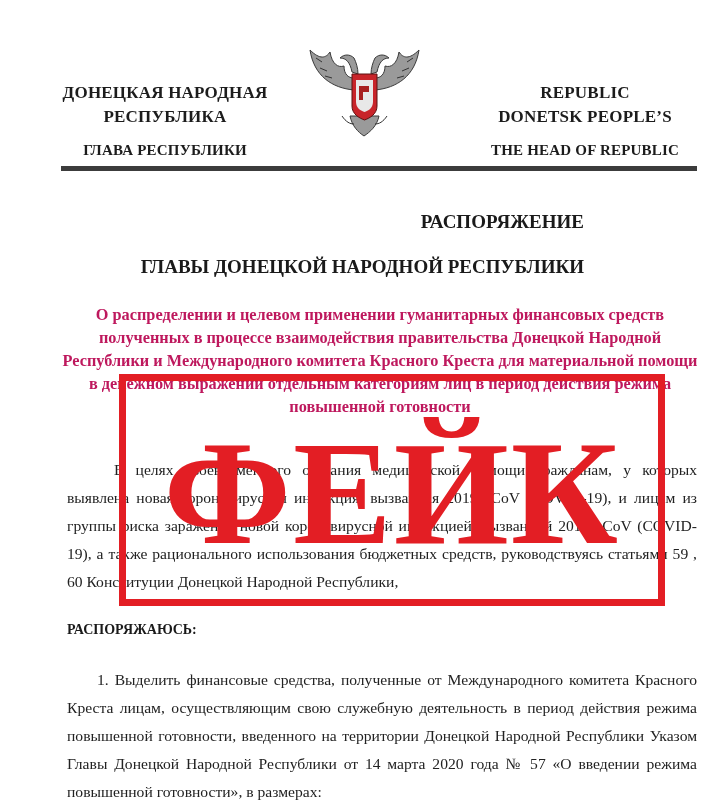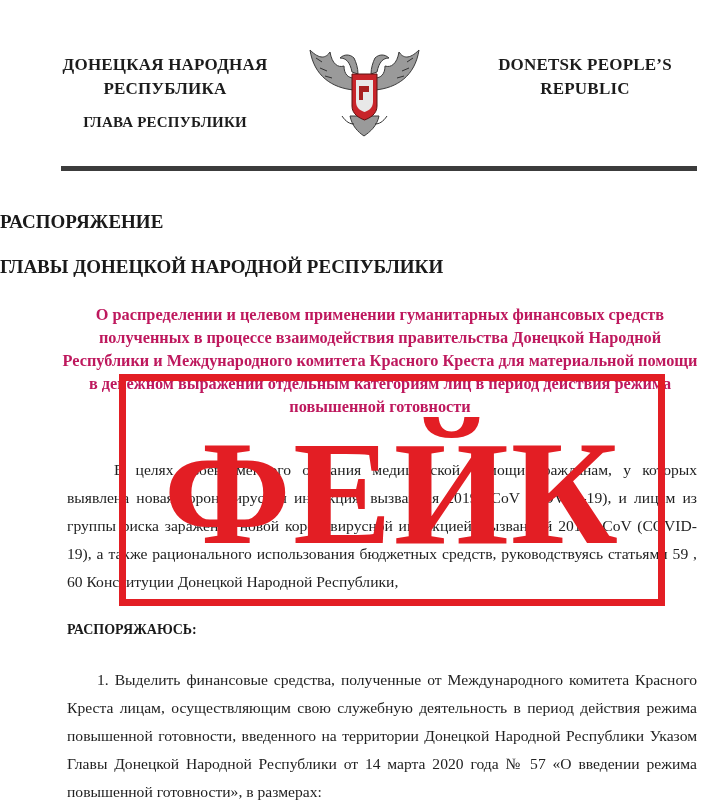--- a/index.html
+++ b/index.html
@@ -3,30 +3,30 @@
 <meta charset="utf-8">
 <style>
   html, body { margin:0; padding:0; }
   body {
     width:728px; height:800px; overflow:hidden; position:relative;
     background:#ffffff; color:#1a1a1a;
     font-family:"Liberation Serif", "DejaVu Serif", serif;
   }
   .abs { position:absolute; }
   .hdr-left, .hdr-right {
-    position:absolute; text-align:center; font-weight:bold; color:#1c1c1c;
+    position:absolute; text-align:center; font-weight:bold; color:#1c1c1c;margin-top:28px;
   }
   .hdr-left { left:40px; width:250px; top:53px; }
   .hdr-right { left:465px; width:240px; top:53px; }
   .hdr-line { font-size:17px; line-height:24px; letter-spacing:0.2px; }
   .hdr-sub { font-size:15px; margin-top:13px; letter-spacing:0.2px; }
   .emblem { left:292px; top:28px; width:145px; height:120px; }
   .rule { left:61px; top:166px; width:636px; height:5px; background:#3c3c3c; }
 
-  .title { left:0; width:584px; text-align:left; font-weight:bold; font-size:19px; }
+  .title { left:0; width:584px; text-align:right; font-weight:bold; font-size:19px; }
   .t1 { top:211px; }
   .t2 { top:256px; }
 
   .subject {
     left:60px; width:640px; top:303px; text-align:center; font-weight:bold;
     font-size:16.3px; line-height:23px; color:#be185d;
   }
 
   .para {
     left:67px; width:630px; font-size:15.6px; line-height:28px;
@@ -74,22 +74,23 @@
       <path d="M50 88 c4 6 8 8 12 8 M95 88 c-4 6 -8 8 -12 8" stroke="#333" fill="none"></path>
     </g>
 
     <path d="M60 46 H85 V78 C85 86 78 90 72.5 92 C67 90 60 86 60 78 Z" fill="#c8242a" stroke="#5a1010" stroke-width="1"></path>
     <path d="M64 52 H81 V74 C81 80 76 83 72.5 84 C69 83 64 80 64 74 Z" fill="#e8e8e8"></path>
     <path d="M67 58 h10 v6 h-6 v8 h-4 Z" fill="#a82020"></path>
   </svg>
 </div>
 
 <div class="hdr-right">
+  <div class="hdr-line">REPUBLIC</div>
   <div class="hdr-line">DONETSK PEOPLE’S</div>
-  <div class="hdr-line">REPUBLIC</div>
+  <div class="hdr-sub">THE HEAD OF REPUBLIC</div>
 </div>
 
 <div class="abs rule"></div>
 
 <div class="abs title t1">РАСПОРЯЖЕНИЕ</div>
 <div class="abs title t2">ГЛАВЫ ДОНЕЦКОЙ НАРОДНОЙ РЕСПУБЛИКИ</div>
 
 <div class="abs subject">О распределении и целевом применении гуманитарных финансовых средств полученных в процессе взаимодействия правительства Донецкой Народной Республики и Международного комитета Красного Креста для материальной помощи в денежном выражении отдельным категориям лиц в период действия режима повышенной готовности</div>
 
 <div class="abs para p1">В целях своевременного оказания медицинской помощи гражданам, у которых выявлена новая коронавирусная инфекция, вызванная 2019-nCoV (COVID-19), и лицам из группы риска заражения новой коронавирусной инфекцией, вызванной 2019-nCoV (COVID-19), а также рационального использования бюджетных средств, руководствуясь статьями 59 , 60 Конституции Донецкой Народной Республики,</div>

